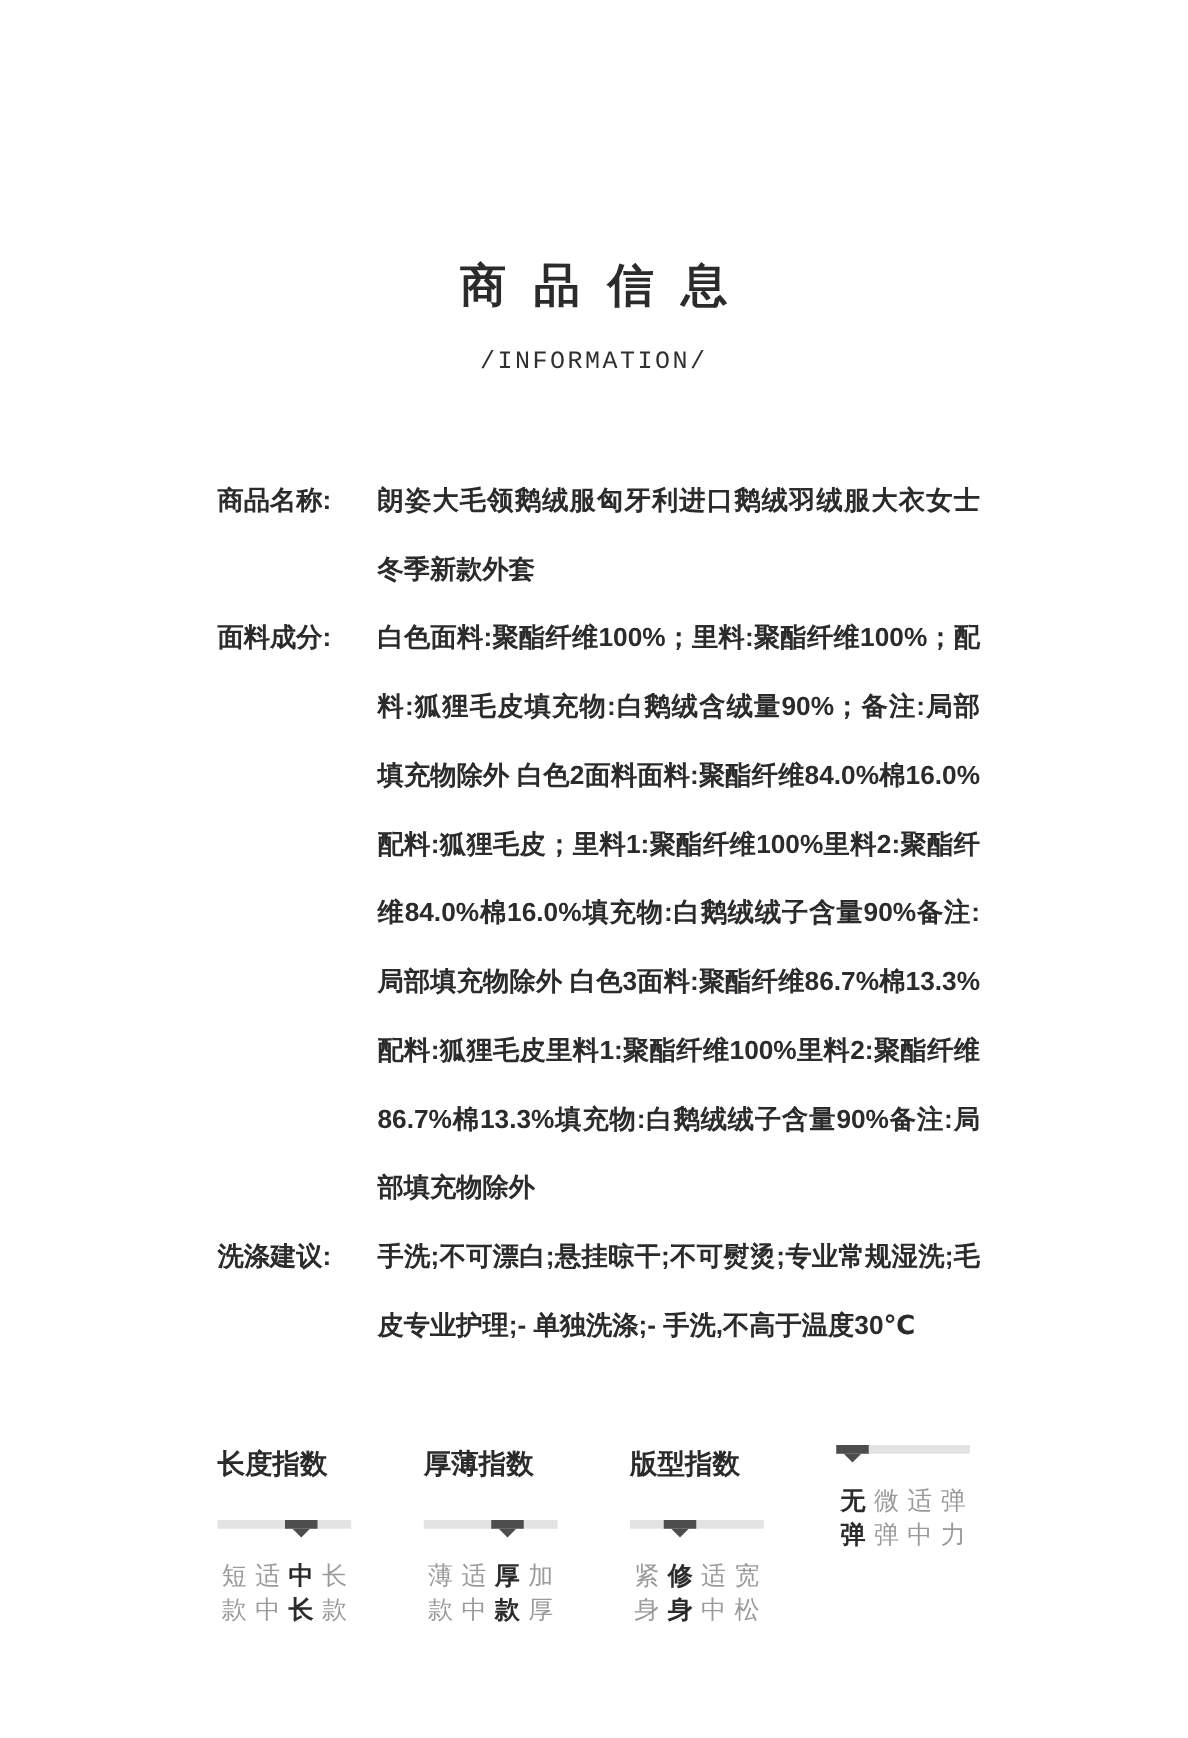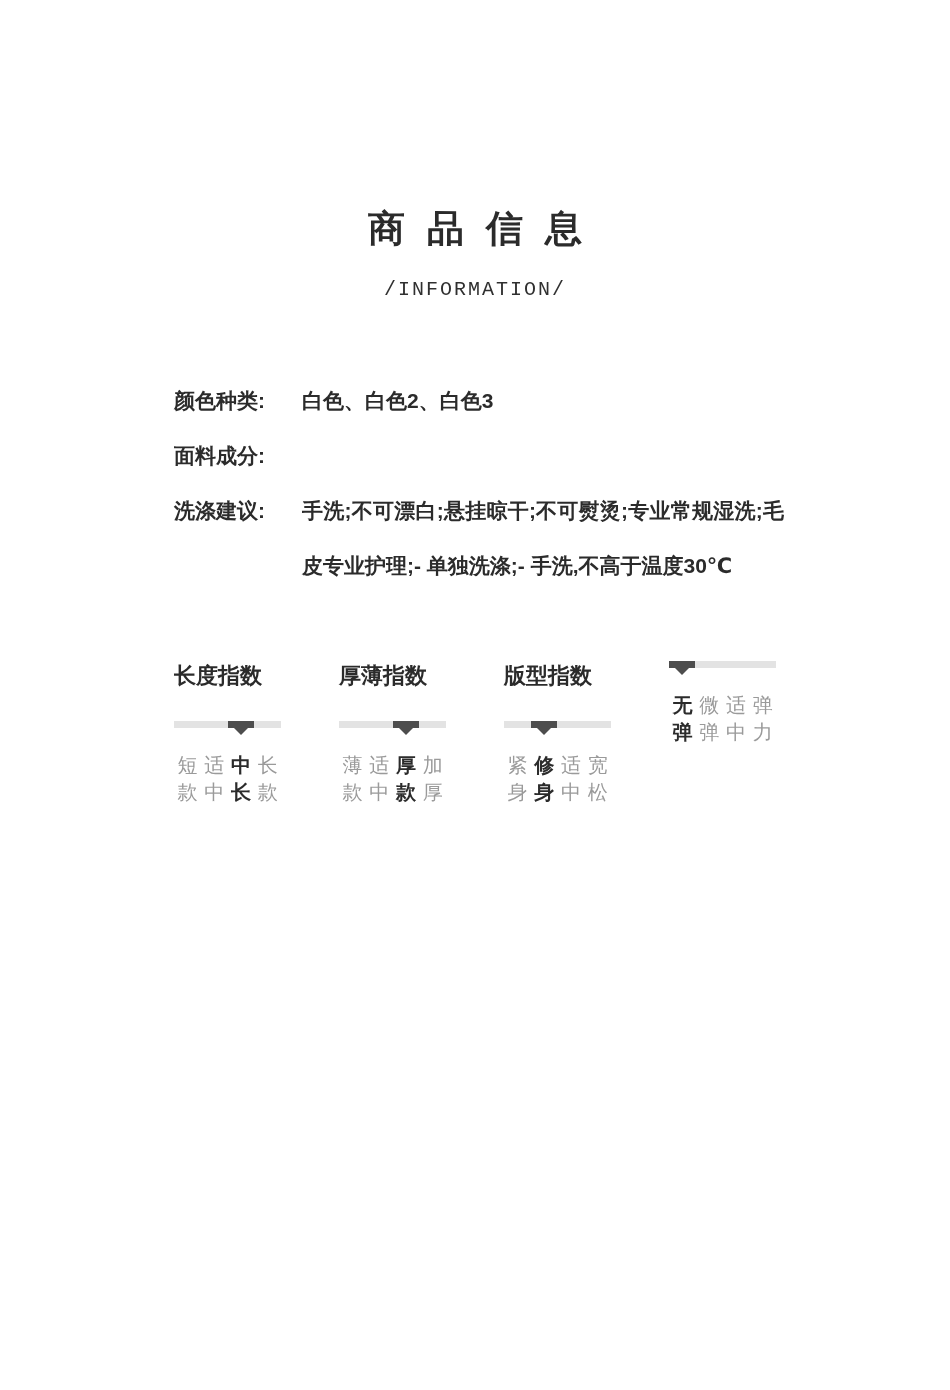--- a/index.html
+++ b/index.html
@@ -116,28 +116,29 @@
 
 <div class="page">
 
   <header class="header">
     <h1 class="title">商品信息</h1>
     <div class="subtitle">/INFORMATION/</div>
   </header>
 
   <section class="info">
 
-
     <div class="info-row">
-      <div class="info-label">颜色种类:</div>
-      <div class="info-value">白色、白色2、白色3</div>
-    </div>
+      <div class="info-label">商品名称:</div>
+      <div class="info-value">朗姿大毛领鹅绒服匈牙利进口鹅绒羽绒服大衣女士冬季新款外套</div>
+    </div>
+
 
     <div class="info-row">
       <div class="info-label">面料成分:</div>
+      <div class="info-value">白色面料:聚酯纤维100%；里料:聚酯纤维100%；配料:狐狸毛皮填充物:白鹅绒含绒量90%；备注:局部填充物除外 白色2面料面料:聚酯纤维84.0%棉16.0%配料:狐狸毛皮；里料1:聚酯纤维100%里料2:聚酯纤维84.0%棉16.0%填充物:白鹅绒绒子含量90%备注:局部填充物除外 白色3面料:聚酯纤维86.7%棉13.3%配料:狐狸毛皮里料1:聚酯纤维100%里料2:聚酯纤维86.7%棉13.3%填充物:白鹅绒绒子含量90%备注:局部填充物除外</div>
     </div>
 
     <div class="info-row">
       <div class="info-label">洗涤建议:</div>
       <div class="info-value">手洗;不可漂白;悬挂晾干;不可熨烫;专业常规湿洗;毛皮专业护理;- 单独洗涤;- 手洗,不高于温度30℃</div>
     </div>
 
   </section>
 
   <section class="indexes">

